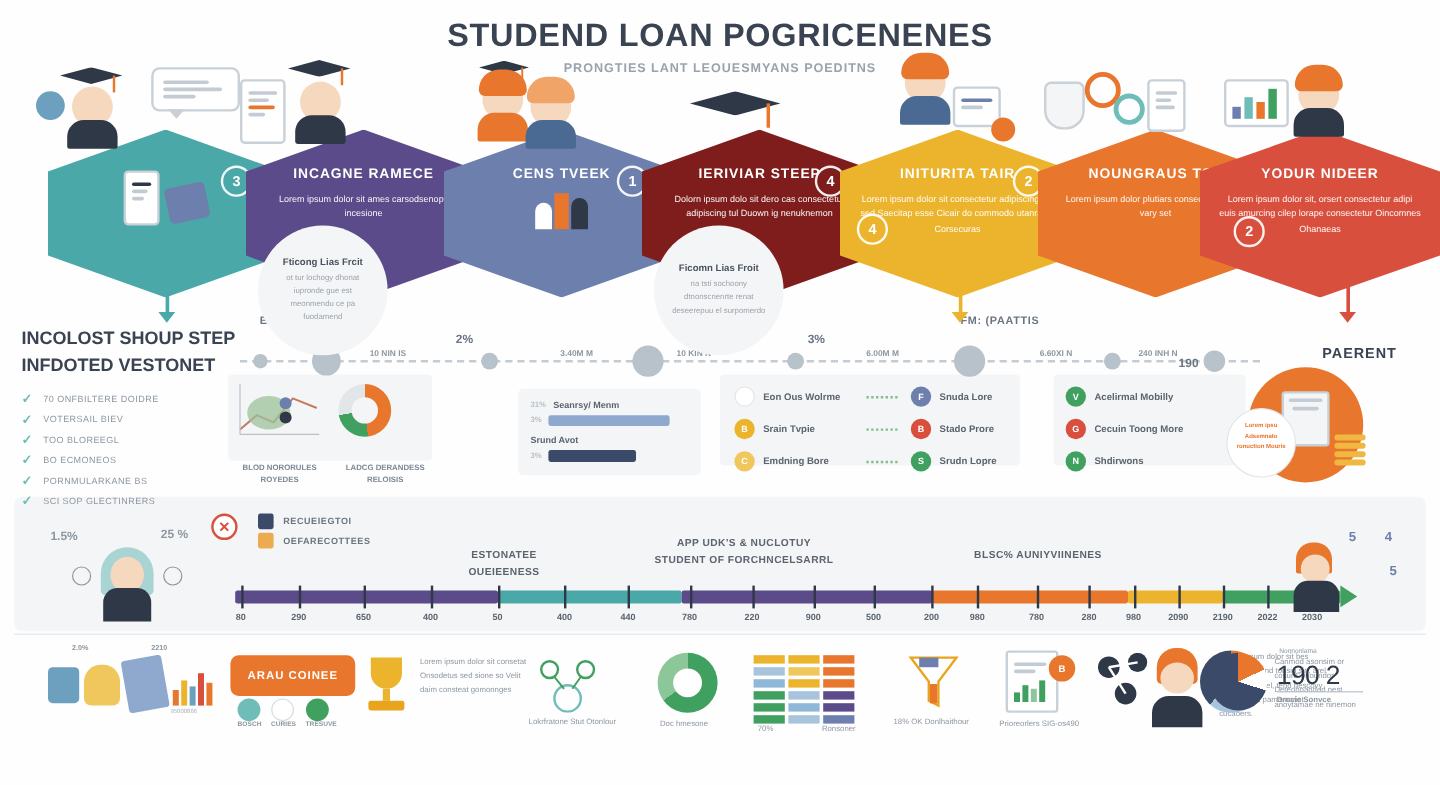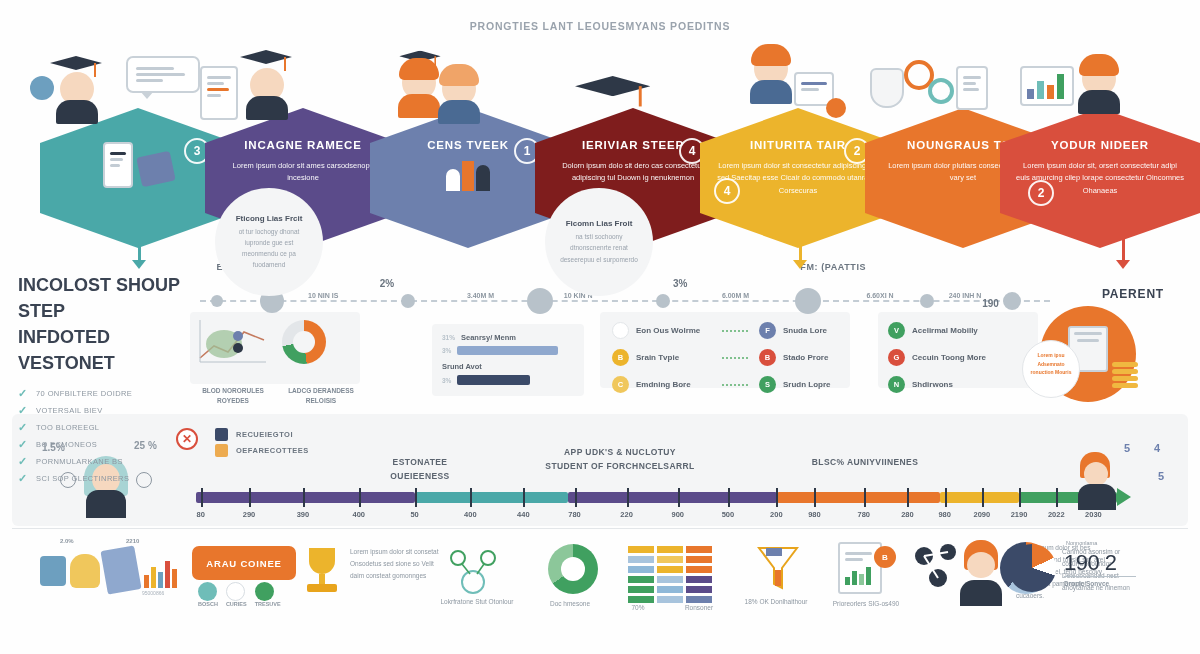--- a/index.html
+++ b/index.html
@@ -72,21 +72,21 @@
   }
   .bubble .bb-t{ font-size:8px;font-weight:bold;color:#4a5360;margin-bottom:3px; }
   .bubble .bb-b{ font-size:6.5px;color:#9aa3ad;line-height:1.7;padding:0 14px; }
 
   .arrow-down{ position:absolute;width:10px;z-index:16; }
   .arrow-down .stem{width:3px;margin:0 auto;height:100%;}
   .arrow-down .tip{width:0;height:0;border-left:7px solid transparent;border-right:7px solid transparent;margin-left:-2px;}
 
   
   .checklist{ position:absolute;left:18px;top:272px;width:190px;z-index:22; }
-  .cl-head{ font-size:18px;font-weight:bold;color:#3a4352;text-transform:uppercase;line-height:1.45; }
+  .cl-head{ font-size:15px;font-weight:bold;color:#3a4352;text-transform:uppercase;line-height:1.45; }
   .cl-item{ display:flex;align-items:center;gap:8px;margin-top:7px; }
   .cl-check{ width:10px;height:10px;color:#6fbdb8;font-size:11px;line-height:10px;font-weight:bold; }
   .cl-txt{ font-size:7.5px;color:#8d97a1;letter-spacing:.4px;text-transform:uppercase; }
 
   
   .panel{ position:absolute;background:#f4f5f6;border-radius:4px;z-index:14; }
   .panel-label{ font-size:6.5px;color:#7d8894;text-align:center;line-height:1.6;font-weight:bold;text-transform:uppercase; }
 
   
   .axis{ position:absolute;left:200px;top:300px;width:850px;height:2px;z-index:15; }
@@ -135,20 +135,21 @@
   .mini-lbl{ font-size:5.5px;color:#8d97a1;text-align:center;text-transform:uppercase;font-weight:bold; }
 
   .divider{ position:absolute;left:12px;top:528px;width:1176px;height:1px;background:#e3e6e9;z-index:11; }
 </style>
 </head>
 <body>
 
 <div class="stage">
 
   <div class="header">
+    <div class="title">STUDEND LOAN POGRICENENES</div>
     <div class="subtitle">PRONGTIES LANT LEOUESMYANS POEDITNS</div>
   </div>
 
   <div class="top-illus">
 
     <div class="ill" style="left:30px;top:22px;">
       <div style="position:absolute;left:0;top:24px;width:24px;height:24px;border-radius:50%;background:#6d9fbf;"></div>
       <div style="position:absolute;left:20px;top:4px;">
         <div class="grad-cap">
             <div class="brim"></div>
@@ -569,21 +570,21 @@
     <div class="tl-tick" style="left:71.8%;"></div>
     <div class="tl-tick" style="left:76.5%;"></div>
     <div class="tl-tick" style="left:80.5%;"></div>
     <div class="tl-tick" style="left:84.5%;"></div>
     <div class="tl-tick" style="left:88.5%;"></div>
     <div class="tl-tick" style="left:92.5%;"></div>
     <div class="tl-tick" style="left:96.5%;"></div>
 
     <div class="tl-tlabel" style="left:0.5%;">80</div>
     <div class="tl-tlabel" style="left:5.7%;">290</div>
-    <div class="tl-tlabel" style="left:11.5%;">390</div>
+    <div class="tl-tlabel" style="left:11.5%;">650</div>
     <div class="tl-tlabel" style="left:17.5%;">400</div>
     <div class="tl-tlabel" style="left:23.5%;">50</div>
     <div class="tl-tlabel" style="left:29.5%;">400</div>
     <div class="tl-tlabel" style="left:35.2%;">440</div>
     <div class="tl-tlabel" style="left:40.7%;">780</div>
     <div class="tl-tlabel" style="left:46.3%;">220</div>
     <div class="tl-tlabel" style="left:51.8%;">900</div>
     <div class="tl-tlabel" style="left:57.2%;">500</div>
     <div class="tl-tlabel" style="left:62.4%;">200</div>
     <div class="tl-tlabel" style="left:66.5%;">980</div>

